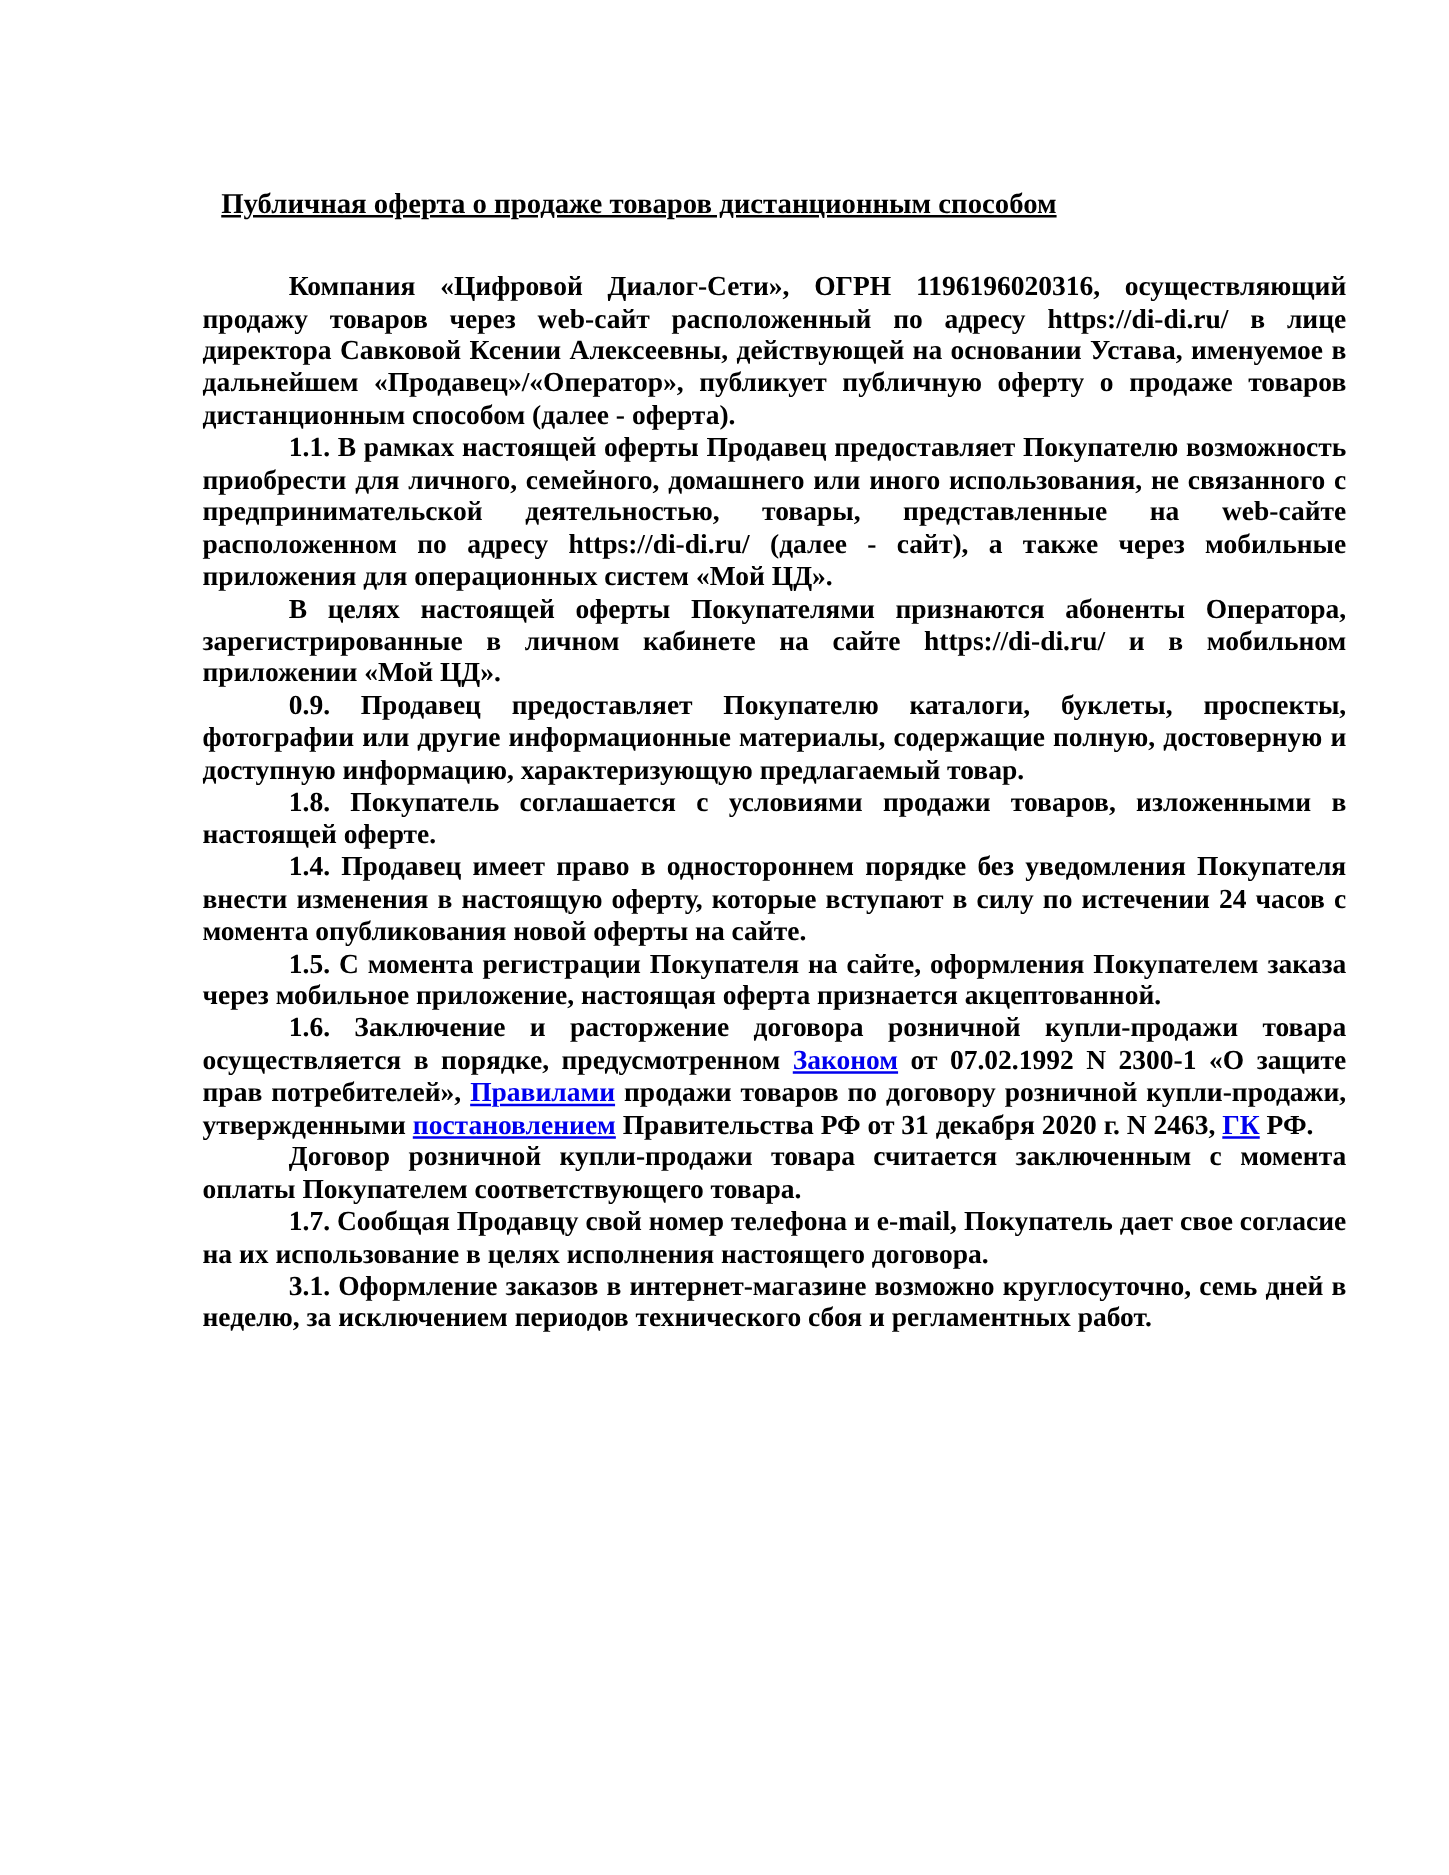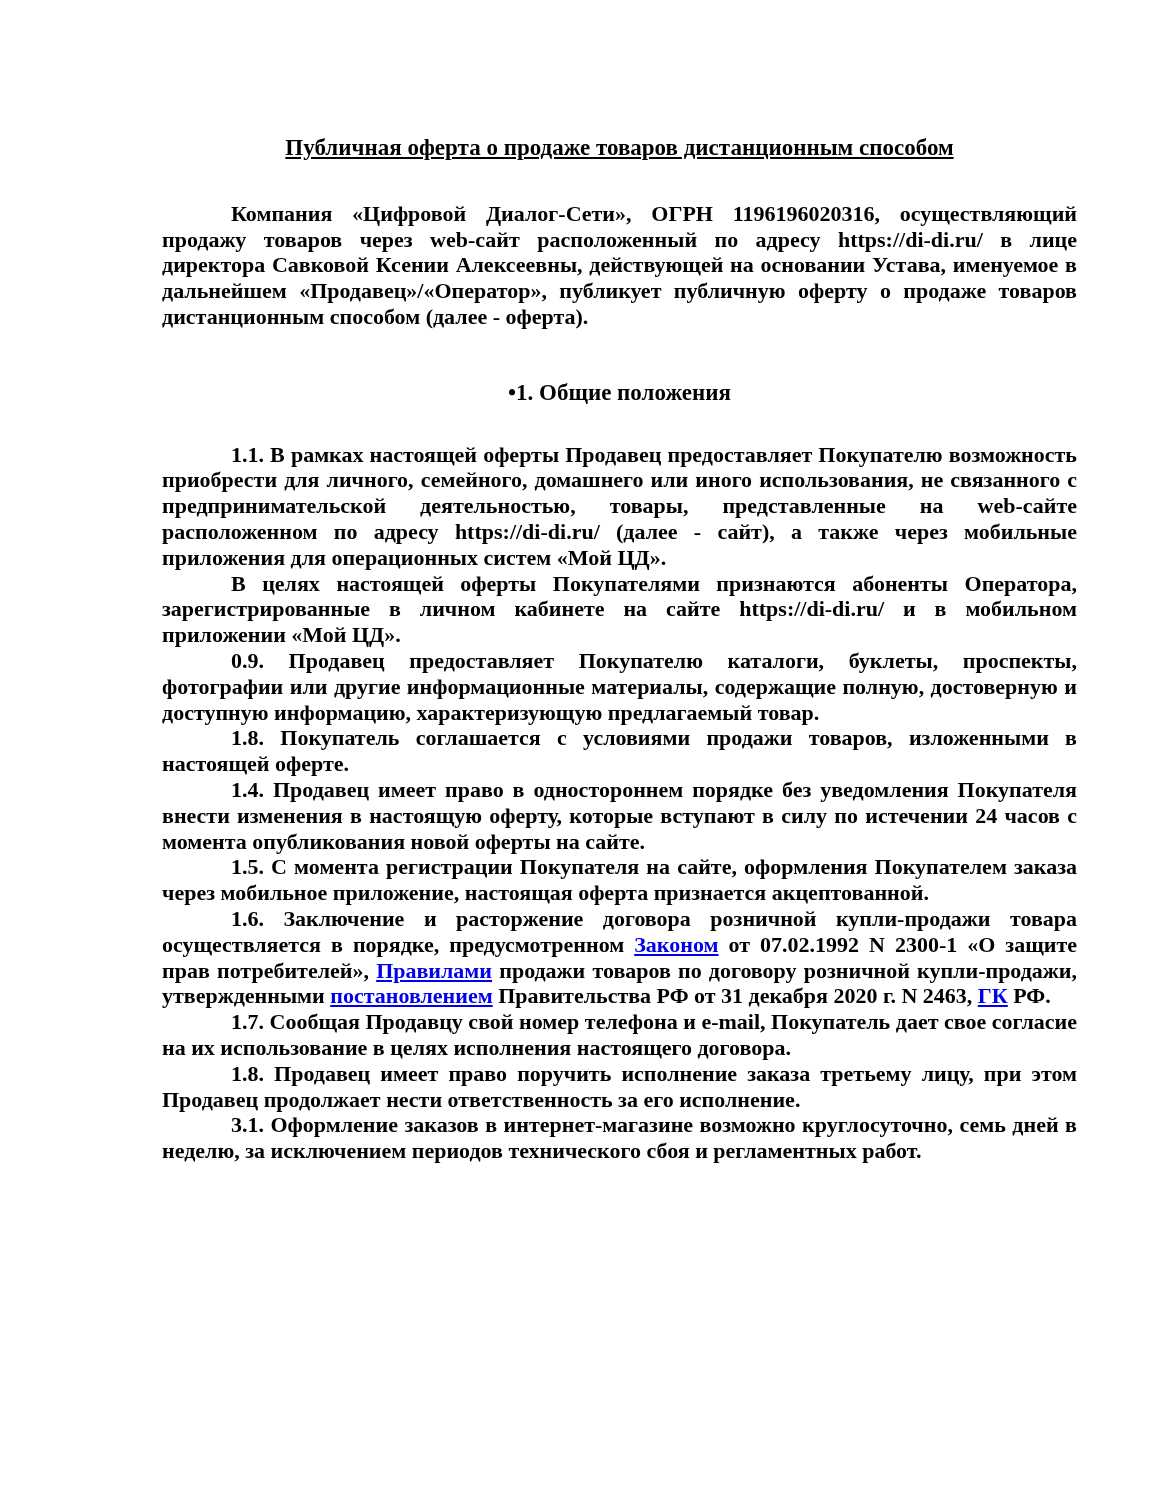--- a/index.html
+++ b/index.html
@@ -14,22 +14,21 @@
     background: #ffffff;
     box-sizing: border-box;
     padding: 135px 82px 0 162px;
     overflow: hidden;
     font-family: "Liberation Serif", "DejaVu Serif", serif;
     font-size: 22px;
     line-height: 25.8px;
     color: #000000;
   }
   .doc-title {
-    margin: 0;
-    text-align: center;
+    margin: 15px;
     font-weight: bold;
     font-size: 23px;
     text-decoration: underline;
   }
   .para {
     margin: 0;
     text-indent: 69px;
     text-align: justify;
     font-weight: bold;
   }
@@ -50,28 +49,27 @@
 </style>
 </head>
 <body>
 
 <div class="page">
 
   <h1 class="doc-title">Публичная оферта о продаже товаров дистанционным способом</h1>
 
   <p class="para intro-para">Компания «Цифровой Диалог-Сети», ОГРН 1196196020316, осуществляющий продажу товаров через web-сайт расположенный по адресу https://di-di.ru/ в лице директора Савковой Ксении Алексеевны, действующей на основании Устава, именуемое в дальнейшем «Продавец»/«Оператор», публикует публичную оферту о продаже товаров дистанционным способом (далее - оферта).</p>
 
-  <h2 class="section-heading">•1. Общие положения</h2>
 
   <p class="para">1.1. В рамках настоящей оферты Продавец предоставляет Покупателю возможность приобрести для личного, семейного, домашнего или иного использования, не связанного с предпринимательской деятельностью, товары, представленные на web-сайте расположенном по адресу https://di-di.ru/  (далее - сайт), а также через мобильные приложения для операционных систем «Мой ЦД».</p>
   <p class="para">В целях настоящей оферты Покупателями признаются абоненты Оператора, зарегистрированные в личном кабинете на сайте https://di-di.ru/ и в мобильном приложении «Мой ЦД».</p>
   <p class="para">0.9. Продавец предоставляет Покупателю каталоги, буклеты, проспекты, фотографии или другие информационные материалы, содержащие полную, достоверную и доступную информацию, характеризующую предлагаемый товар.</p>
   <p class="para">1.8. Покупатель соглашается с условиями продажи товаров, изложенными в настоящей оферте.</p>
   <p class="para">1.4. Продавец имеет право в одностороннем порядке без уведомления Покупателя внести изменения в настоящую оферту, которые вступают в силу по истечении 24 часов с момента опубликования новой оферты на сайте.</p>
   <p class="para">1.5. С момента регистрации Покупателя на сайте, оформления Покупателем заказа через мобильное приложение, настоящая оферта признается акцептованной.</p>
 
   <p class="para"><span>1.6. Заключение и расторжение договора розничной купли-продажи товара осуществляется в порядке, предусмотренном </span><a href="#" class="doclink">Законом</a><span> от 07.02.1992 N 2300-1 «О защите прав потребителей», </span><a href="#" class="doclink">Правилами</a><span> продажи товаров по договору розничной купли-продажи, утвержденными </span><a href="#" class="doclink">постановлением</a><span> Правительства РФ от 31 декабря 2020 г. N 2463, </span><a href="#" class="doclink">ГК</a><span> РФ.</span></p>
 
+  <p class="para">Договор розничной купли-продажи товара считается заключенным с момента оплаты Покупателем соответствующего товара.</p>
   <p class="para">1.7. Сообщая Продавцу свой номер телефона и e-mail, Покупатель дает свое согласие на их использование в целях исполнения настоящего договора.</p>
-  <p class="para">1.8. Продавец имеет право поручить исполнение заказа третьему лицу, при этом Продавец продолжает нести ответственность за его исполнение.</p>
   <p class="para">3.1. Оформление заказов в интернет-магазине возможно круглосуточно, семь дней в неделю, за исключением периодов технического сбоя и регламентных работ.</p>
 
 </div>
 
 </body></html>

